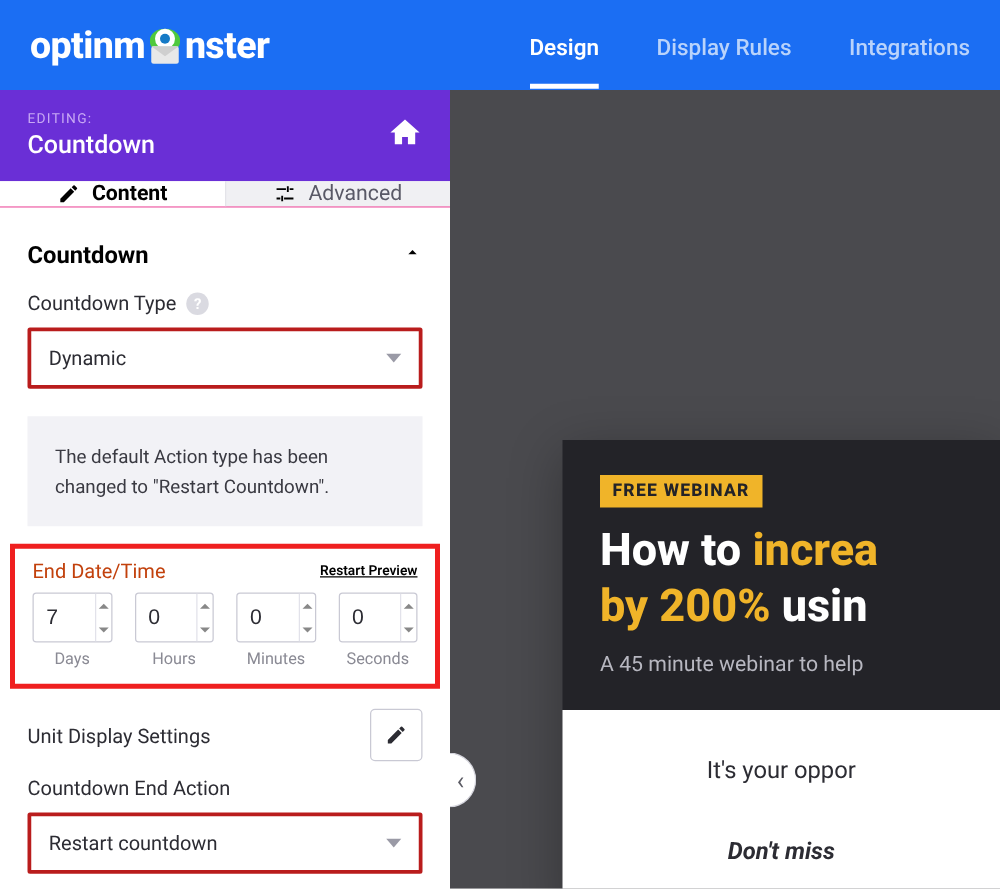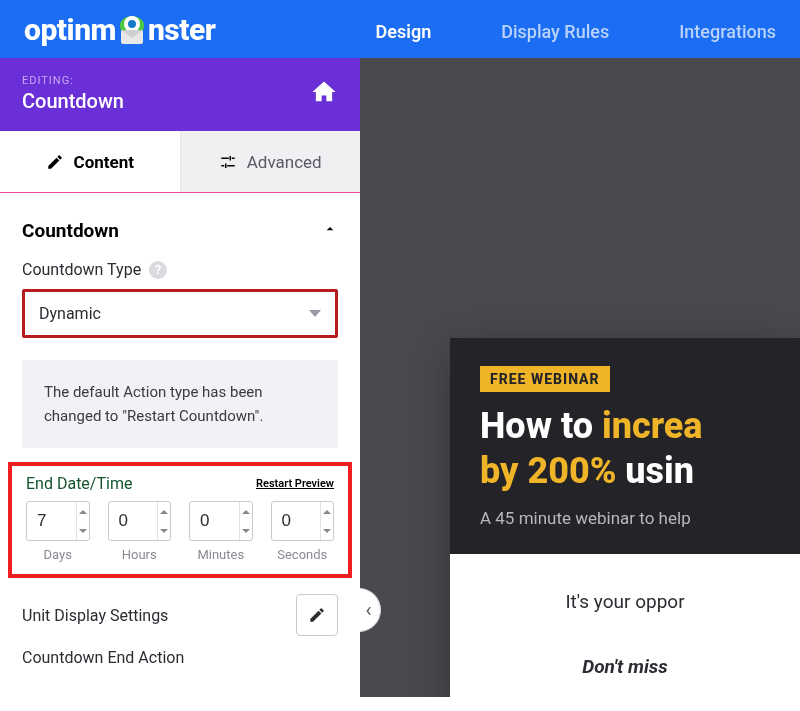--- a/index.html
+++ b/index.html
@@ -7,21 +7,21 @@
       font-family: -apple-system, BlinkMacSystemFont, "Segoe UI", Roboto, Helvetica, Arial, sans-serif;
       width: 800px;
       height: 711px;
       overflow: hidden;
       background: #fff;
     }
 
     
     .topnav {
       background: #1b6ef3;
-      height: 58px;
+      height: 72px;
       display: flex;
       align-items: center;
       padding: 0 24px;
     }
     .logo {
       display: flex;
       align-items: center;
       font-size: 30px;
       font-weight: 800;
       color: #fff;
@@ -66,21 +66,21 @@
     .mascot .env::after {
       content:""; position:absolute;
       top:0; left:0;
       border-left: 11px solid transparent;
       border-right: 11px solid transparent;
       border-top: 8px solid #cfcfcf;
     }
 
     .navtabs {
       display: flex;
-      gap: 70px;
+      gap: 46px;
       align-items: center;
     }
     .navtab {
       color: #b9d3fb;
       font-size: 18px;
       font-weight: 500;
       padding: 24px 0 20px;
       cursor: pointer;
       position: relative;
     }
@@ -212,21 +212,21 @@
       border: 4px solid #ef1f1f;
       margin: 0 8px 10px;
       padding: 8px 14px 12px;
     }
     .redbox-hdr {
       display: flex;
       justify-content: space-between;
       align-items: center;
       margin-bottom: 8px;
     }
-    .redbox-hdr .lbl { font-size: 16px; color:#14532d; }
+    .redbox-hdr .lbl { font-size: 16px; color:#c2410c; }
     .restart-link {
       color: #000000;
       font-size: 11px;
       text-decoration: underline;
       font-weight: 600;
       cursor: pointer;
     }
 
     .time-row { display: flex; gap: 18px; }
     .time-col { flex: 1; text-align: center; }
@@ -498,20 +498,24 @@
           <svg viewBox="0 0 24 24">
               <path d="M3 17.25V21h3.75L17.81 9.94l-3.75-3.75L3 17.25zM20.71 7.04a1 1 0 0 0 0-1.41l-2.34-2.34a1 1 0 0 0-1.41 0l-1.83 1.83 3.75 3.75 1.83-1.83z"></path>
             </svg>
         </div>
       </div>
 
       <div class="field-group" style="padding-top:4px;">
         <div class="field-label">
           <span>Countdown End Action</span>
         </div>
+        <div class="select">
+          <span>Restart countdown</span>
+          <span class="tri"></span>
+        </div>
       </div>
 
     </div>
   </div>
 
   <div class="preview">
     <div class="collapse-handle"></div>
 
     <div class="popup">
       <div class="popup-top">

